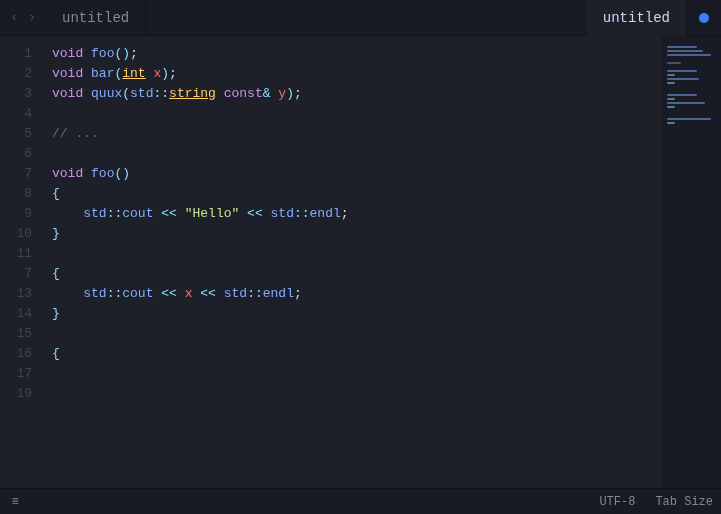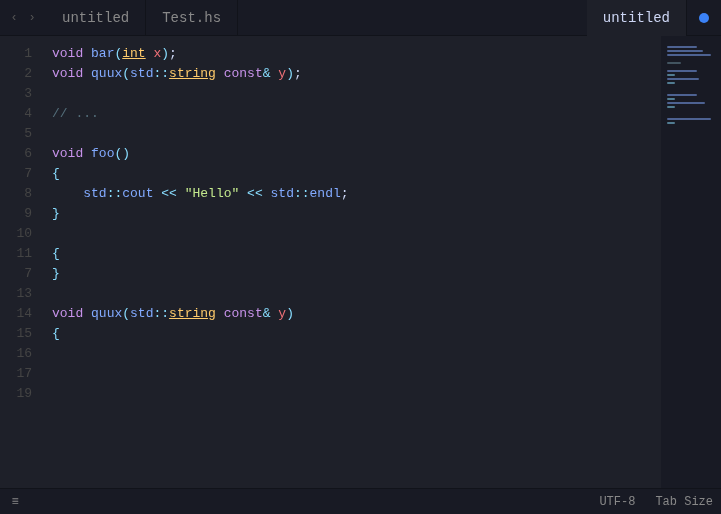--- a/index.html
+++ b/index.html
@@ -179,23 +179,20 @@
 </head>
 <body>
 
 <div class="tab-bar">
   <div class="tab-nav-buttons">
     <div class="nav-btn">‹</div>
     <div class="nav-btn">›</div>
   </div>
   <div class="tab">
     <span>untitled</span>
-  </div>
-  <div class="tab">
-    <span>Test.hs</span>
   </div>
   <div class="tab-spacer"></div>
   <div class="tab active">
     <span>untitled</span>
   </div>
   <div class="tab-right">
     <div class="dot-indicator"></div>
   </div>
 </div>
 
@@ -217,20 +214,21 @@
     <span>13</span>
     <span>14</span>
     <span>15</span>
     <span>16</span>
     <span>17</span>
     <span>19</span>
   </div>
 
   <div class="code-content">
 
+    <div class="code-line"><span class="kw">void</span> <span class="fn">foo</span><span class="paren">()</span>;</div>
 
     <div class="code-line"><span class="kw">void</span> <span class="fn">bar</span><span class="paren">(</span><span class="type">int</span> <span class="param">x</span><span class="paren">)</span>;</div>
 
     <div class="code-line"><span class="kw">void</span> <span class="fn">quux</span><span class="paren">(</span><span class="std-ns">std</span><span class="op">::</span><span class="type">string</span> <span class="kw">const</span><span class="op">&amp;</span> <span class="param">y</span><span class="paren">)</span>;</div>
 
     <div class="code-line"></div>
 
     <div class="code-line"><span class="comment">// ...</span></div>
 
     <div class="code-line"></div>
@@ -241,26 +239,26 @@
 
     <div class="code-line">    <span class="std-ns">std</span><span class="op">::</span><span class="fn">cout</span> <span class="op">&lt;&lt;</span> <span class="str">"Hello"</span> <span class="op">&lt;&lt;</span> <span class="std-ns">std</span><span class="op">::</span><span class="fn">endl</span>;</div>
 
     <div class="code-line"><span class="paren">}</span></div>
 
     <div class="code-line"></div>
 
 
     <div class="code-line"><span class="paren">{</span></div>
 
+    <div class="code-line">    <span class="std-ns">std</span><span class="op">::</span><span class="fn">cout</span> <span class="op">&lt;&lt;</span> <span class="param">x</span> <span class="op">&lt;&lt;</span> <span class="std-ns">std</span><span class="op">::</span><span class="fn">endl</span>;</div>
 
     <div class="code-line"><span class="paren">}</span></div>
 
     <div class="code-line"></div>
 
-    <div class="code-line"><span class="kw">void</span> <span class="fn">quux</span><span class="paren">(</span><span class="std-ns">std</span><span class="op">::</span><span class="type">string</span> <span class="kw">const</span><span class="op">&amp;</span> <span class="param">y</span><span class="paren">)</span></div>
 
     <div class="code-line"><span class="paren">{</span></div>
   </div>
 
   <div class="minimap">
     <svg width="52" height="120" viewBox="0 0 52 120">
       <rect x="2" y="2" width="30" height="2" rx="1" fill="#82aaff" opacity="0.5"></rect>
       <rect x="2" y="6" width="36" height="2" rx="1" fill="#82aaff" opacity="0.5"></rect>
       <rect x="2" y="10" width="44" height="2" rx="1" fill="#82aaff" opacity="0.5"></rect>
       <rect x="2" y="18" width="14" height="2" rx="1" fill="#546e7a" opacity="0.7"></rect>

